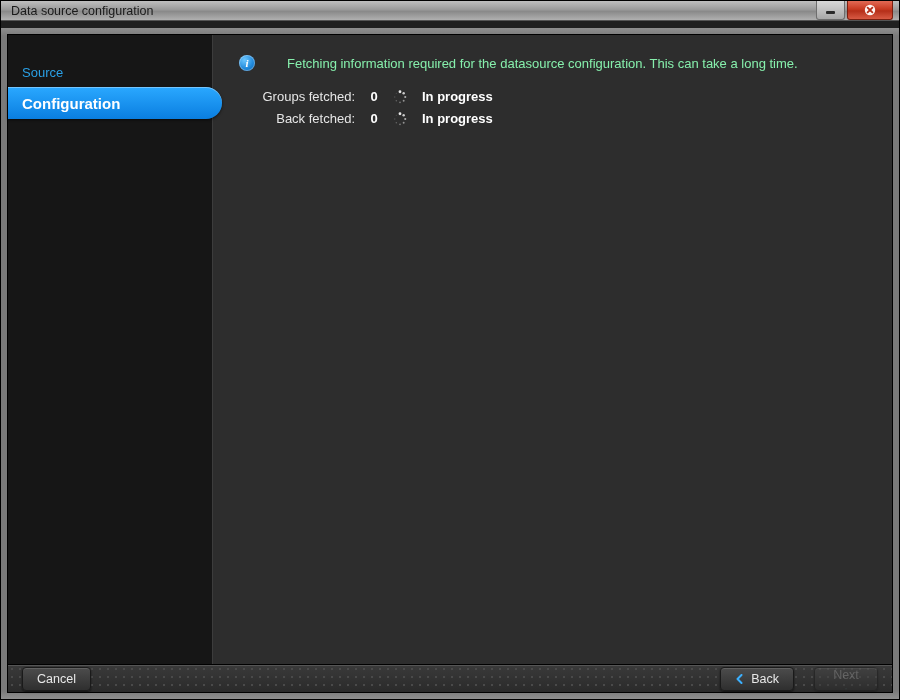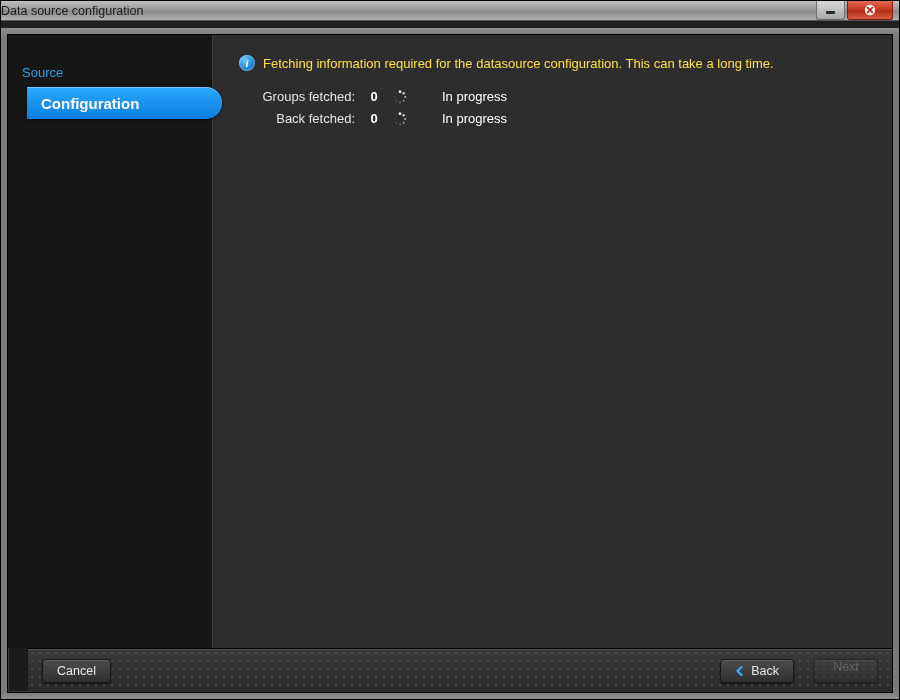--- a/index.html
+++ b/index.html
@@ -9,21 +9,21 @@
     .window {
       width: 900px; height: 700px; position: relative;
       border: 1px solid #000; background: #202020;
     }
 
     
     .titlebar {
       height: 20px;
       background: linear-gradient(#bfbfbf, #9a9a9a 45%, #8a8a8a 55%, #b0b0b0);
       display: flex; align-items: center; justify-content: space-between;
-      padding-left: 0; border-bottom: 1px solid #555;
+      padding-left: 10px; border-bottom: 1px solid #555;
     }
     .titlebar-title { color: #1a1a1a; font-size: 12.5px; }
     .win-controls { display: flex; height: 19px; margin-right: 6px; }
     .win-btn {
       width: 29px; height: 19px; margin-left: 0;
       display: flex; align-items: center; justify-content: center;
       border-radius: 0 0 3px 3px; position: relative;
     }
     .win-min {
       background: linear-gradient(#d8d8d8,#a8a8a8);
@@ -70,55 +70,53 @@
       cursor:default; position:relative;
     }
     .nav-item.link { color:#2aa0e6; }
     .nav-item.active {
       color:#fff; font-weight:bold; font-size:15px;
       background: linear-gradient(#2aa8ff,#0a7ee0);
       border-radius: 0 16px 16px 0;
       margin-right:-10px; padding-right:10px;
       height:32px;
       box-shadow: inset 0 1px 0 rgba(255,255,255,.35), 0 1px 3px rgba(0,0,0,.6);
-      margin-left: 19px;
     }
 
     
     .main {
       flex:1; background:#2d2d2d; color:#ccc; padding:20px 20px 10px 26px;
       font-size:13px;
     }
     .info-row { display:flex; align-items:center; gap:8px; margin-bottom:18px; }
     .info-icon {
       width:16px; height:16px; border-radius:50%;
       background: radial-gradient(circle at 35% 30%, #6cc7ff, #1d86d9 60%, #0b5fa3);
       color:#fff; font-size:11px; font-style:italic; font-weight:bold; font-family: Georgia, serif;
       display:flex; align-items:center; justify-content:center;
       box-shadow: inset 0 0 0 1px rgba(255,255,255,.3);
     }
-    .info-text { color:#fde047; }
+    .info-text { color:#86efac;margin-left:24px; }
 
     .status-grid { display:grid; grid-template-columns: 116px 24px 22px auto; row-gap:8px; align-items:center;gap:7px; }
     .status-label { text-align:right; color:#e6e6e6; }
     .status-count { text-align:center; font-weight:bold; color:#fff; }
-    .status-state { font-weight:normal; color:#fff;margin-left:20px; }
+    .status-state { font-weight:bold; color:#fff; }
     .spinner { width:14px; height:14px; display:inline-block; }
     .spinner svg { width:14px; height:14px; }
 
     
     .footer {
-      height:44px; border-top:1px solid #000;
+      height:28px; border-top:1px solid #000;
       background:
         radial-gradient(circle at 4px 4px, #4a4a4a 1px, transparent 1.2px) 0 0/8px 8px,
         linear-gradient(#3a3a3a,#2a2a2a);
       display:flex; align-items:center; justify-content:space-between;
       padding:0 14px;
       box-shadow: inset 0 1px 0 #555;
-      margin-left: 20px;
     }
     .btn {
       height:24px; min-width:64px; padding:0 14px;
       background: linear-gradient(#4c4c4c,#2f2f2f);
       border:1px solid #1a1a1a; border-radius:4px;
       color:#e8e8e8; font-size:12.5px;
       display:flex; align-items:center; justify-content:center; gap:6px;
       box-shadow: inset 0 1px 0 rgba(255,255,255,.12), 0 1px 2px rgba(0,0,0,.6);
     }
     .btn.disabled { opacity:.45; color:#9a9a9a;flex-direction:column; }

